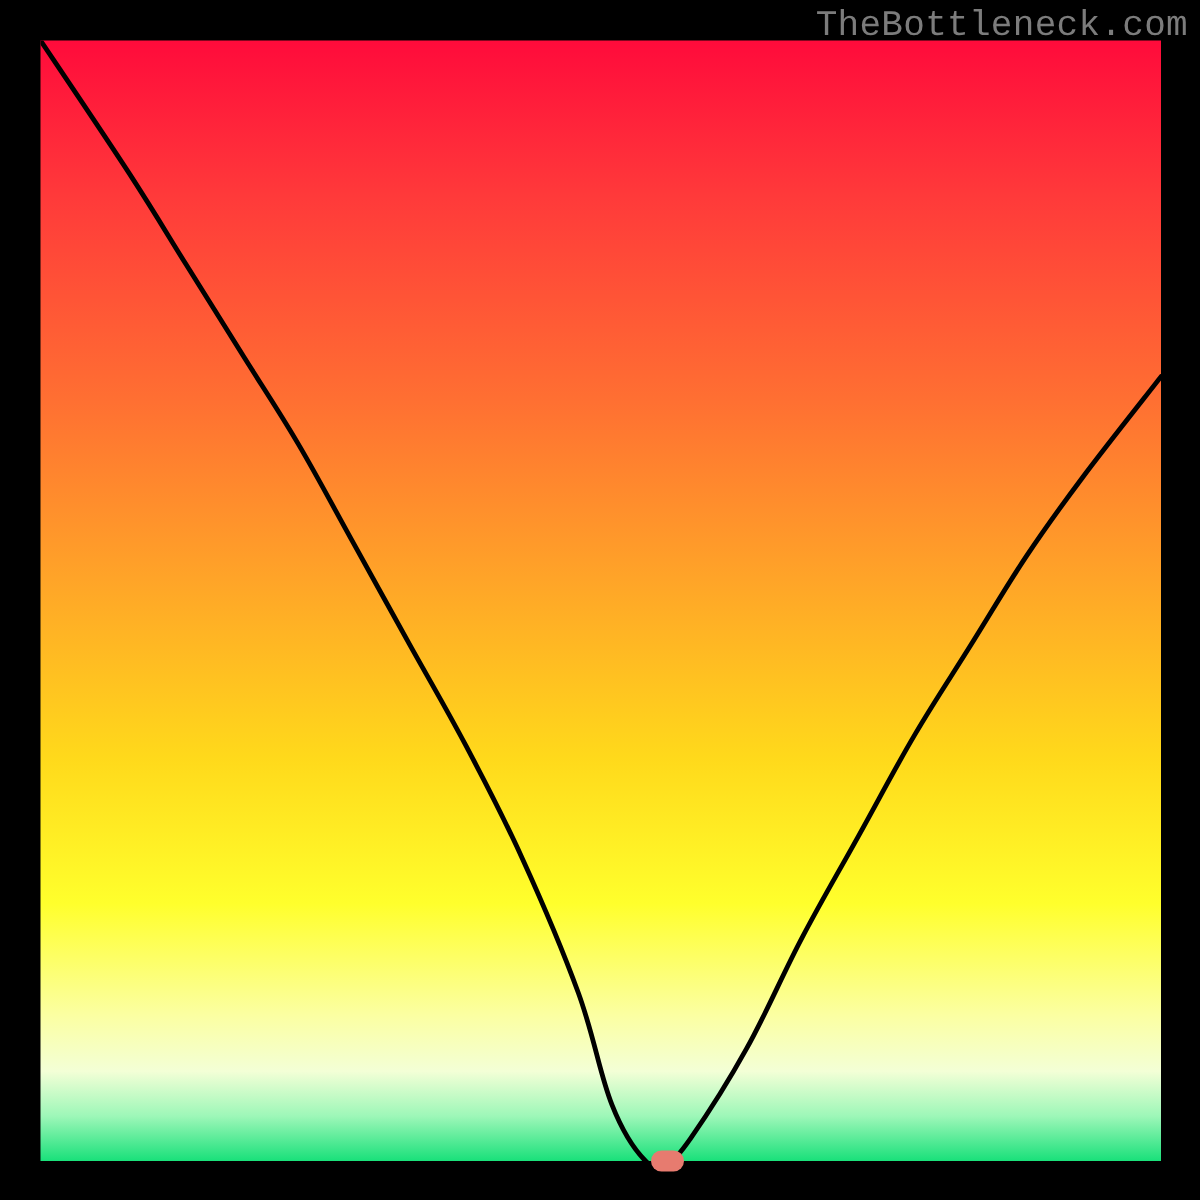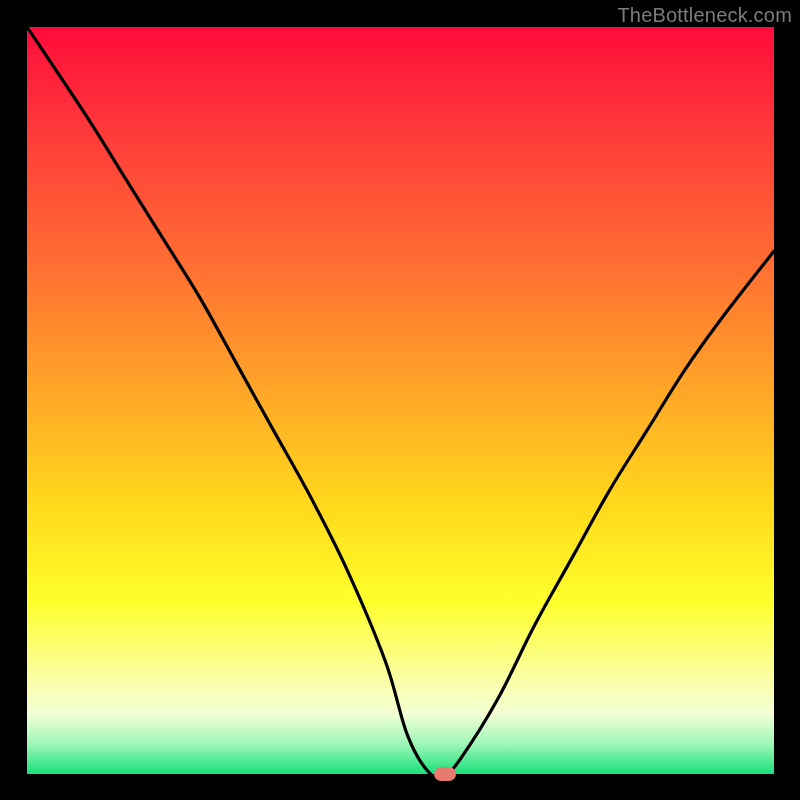--- a/index.html
+++ b/index.html
@@ -35,25 +35,26 @@
       #fbffa2 87%,
       #f3ffd6 92%,
       #9df7b8 96%,
       #19e07a 100%
     );
   }
   .watermark {
     position: absolute;
     top: 4px;
     right: 8px;
-    font-size: 20px;
+    font-size: 24px;
     color: #7c7c7c;
     letter-spacing: 0.2px;
     font-weight: 500;
     z-index: 10;
+    font-family: Liberation Mono, monospace;
   }
   svg.curve {
     position: absolute;
     left: 0;
     top: 0;
     width: 747px;
     height: 747px;
   }
   .marker {
     position: absolute;

